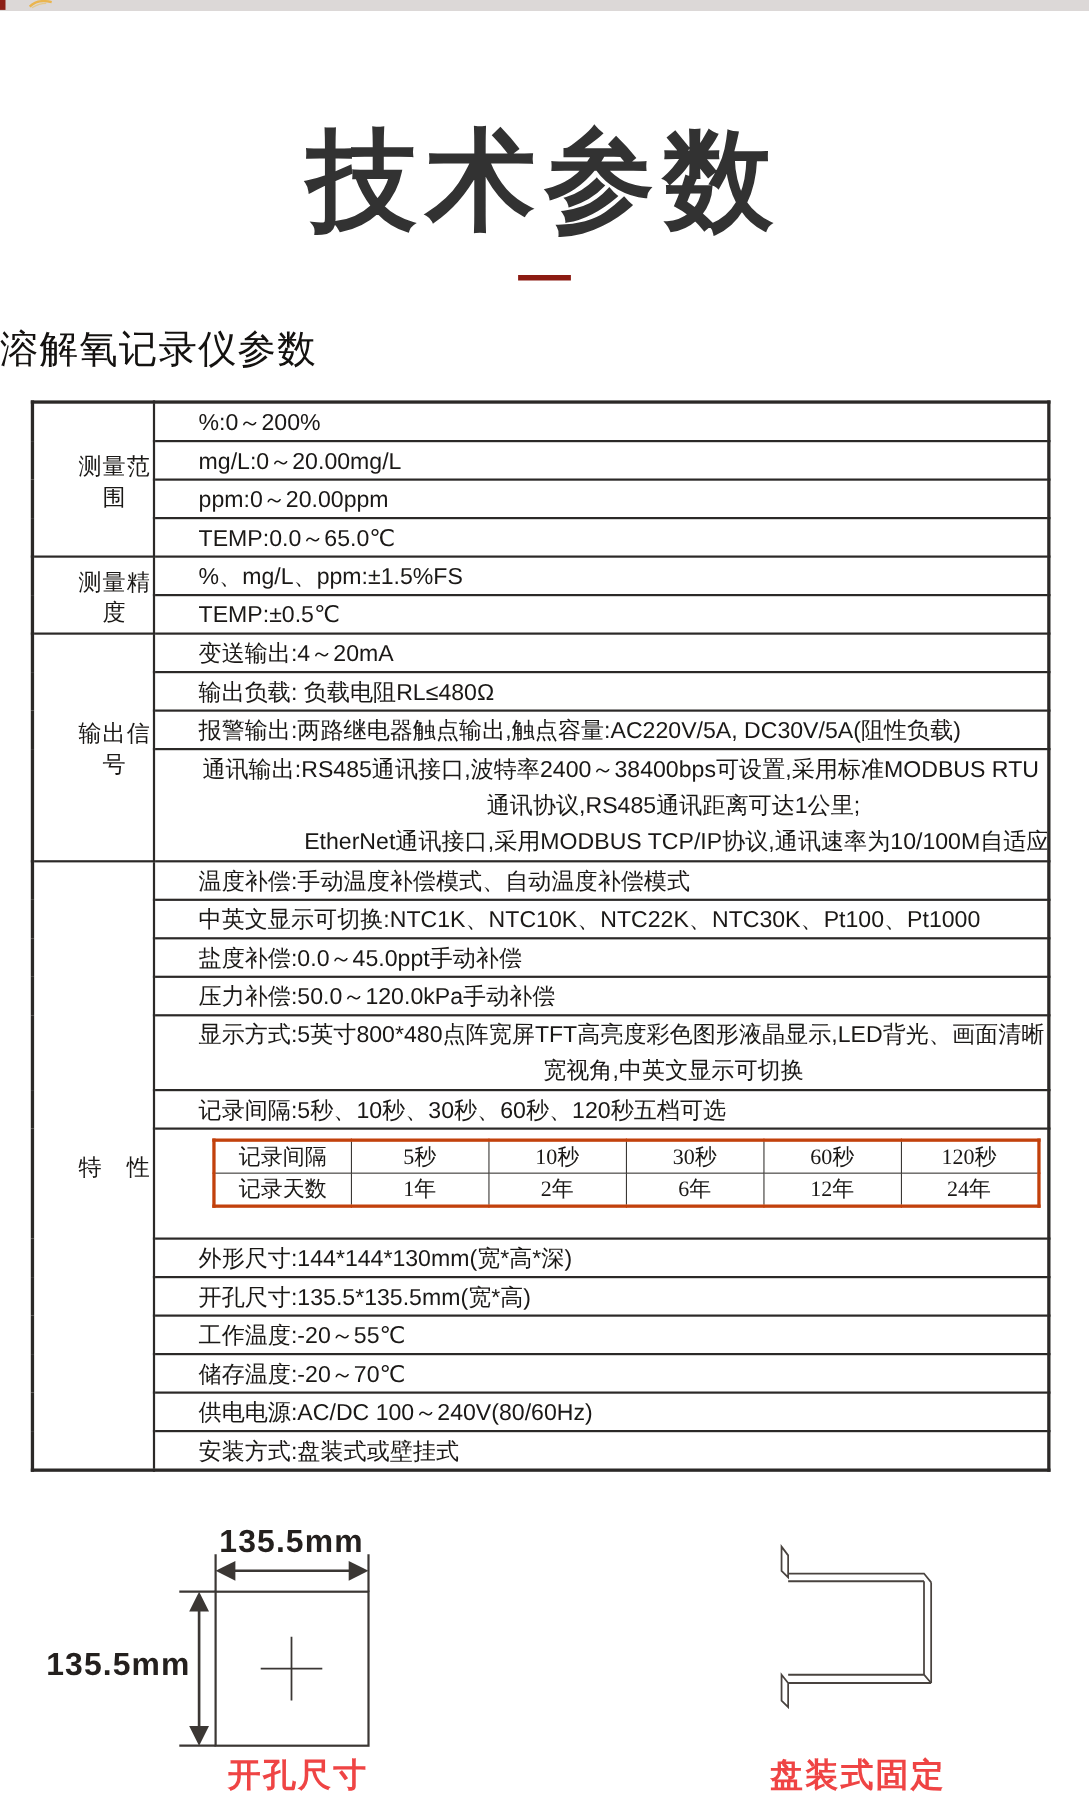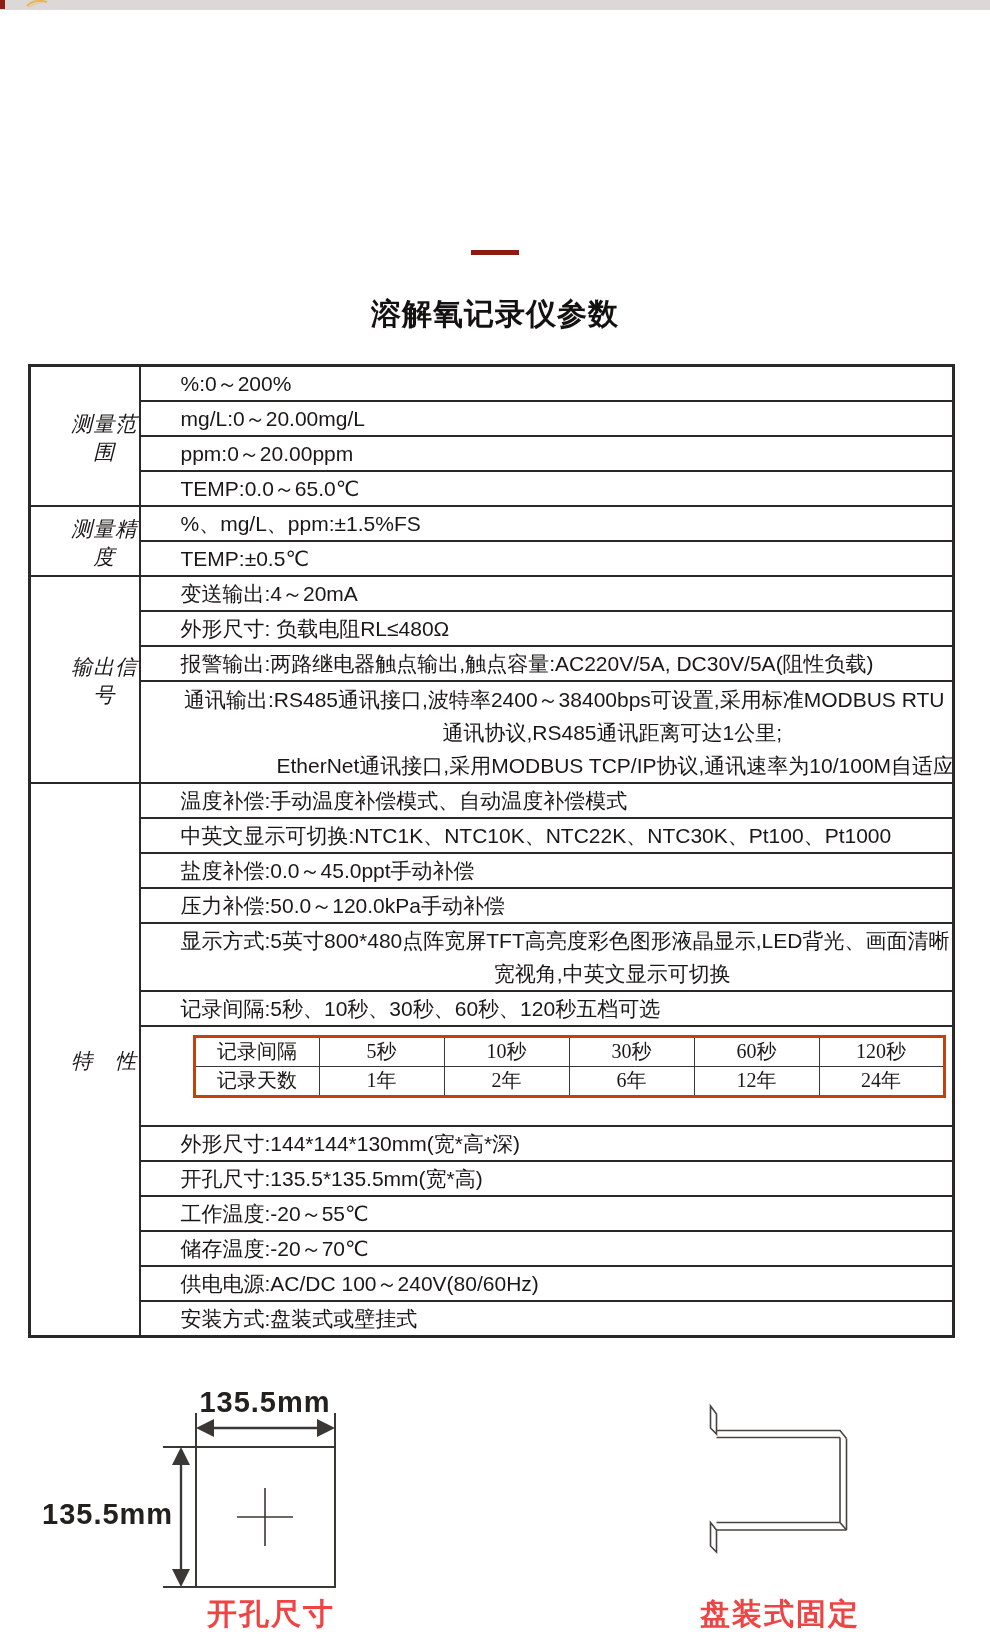--- a/index.html
+++ b/index.html
@@ -11,28 +11,28 @@
   .top-strip{position:absolute;left:0;top:0;width:990px;height:10px;background:#dcd8d7;}
   .corner-red{position:absolute;left:0;top:0;width:5px;height:9px;background:#8c2017;}
   .swoosh{position:absolute;left:26px;top:0;}
   
   .big-title{
     position:absolute;left:0;top:110px;width:990px;text-align:center;
     font-size:100px;font-weight:900;letter-spacing:8px;color:#323232;line-height:108px;
   }
   .title-divider{position:absolute;left:471px;top:250px;width:48px;height:5px;background:#8c1b12;}
   .subtitle{
-    position:absolute;left:0;top:294px;width:990px;text-align:center;
-    font-size:30px;font-weight:700;color:#141210;letter-spacing:1px;
+    position:absolute;left:0;top:294px;width:990px;text-align:left;
+    font-size:35px;font-weight:400;color:#141210;letter-spacing:1px;
   }
   
   .table-wrap{position:absolute;left:28px;top:364px;}
   table.spec{border-collapse:collapse;table-layout:fixed;width:927px;border:3px solid #2b2927;}
   table.spec td{border:2px solid #2b2927;font-size:21px;color:#1a1816;vertical-align:middle;overflow:hidden;padding-left:40px;}
-  td.lab{width:110px;text-align:center;vertical-align:top;padding-top:4px;font-weight:500;letter-spacing:1px;font-style:italic;}
+  td.lab{width:110px;text-align:center;vertical-align:top;padding-top:4px;font-weight:500;letter-spacing:1px;}
   td.val{padding:0 4px 0 8px;text-align:left;font-weight:500;white-space:nowrap;}
   tr.h1 td{height:33px;}
   tr.h2 td{height:66px;}
   tr.h3 td{height:100px;}
   tr.hT td{height:98px;vertical-align:top;}
   .indent{padding-left:96px;}
   .mline{line-height:33px;text-align:center;}
   
   table.record{
     border-collapse:collapse;table-layout:fixed;width:753px;margin:8px 0 0 12px;
@@ -58,20 +58,21 @@
 
   <div class="top-strip"></div>
   <div class="corner-red"></div>
   <div class="swoosh">
     <svg width="24" height="9" viewBox="0 0 24 9">
       <path d="M1,6 C6,1 13,0 21,2" stroke="#eab54e" stroke-width="2.2" fill="none"></path>
       <path d="M3,7 C8,4 12,3 16,3" stroke="#e3c98f" stroke-width="1.2" fill="none"></path>
     </svg>
   </div>
 
+  <div class="big-title">技术参数</div>
   <div class="title-divider"></div>
   <div class="subtitle">溶解氧记录仪参数</div>
 
   <div class="table-wrap">
     <table class="spec">
       <colgroup>
           <col style="width:110px">
           <col>
         </colgroup>
 
@@ -96,21 +97,21 @@
       </tr>
       <tr class="h1">
         <td class="val">TEMP:±0.5℃</td>
       </tr>
 
       <tr class="h1">
         <td class="lab" rowspan="4">输出信号</td>
         <td class="val">变送输出:4～20mA</td>
       </tr>
       <tr class="h1">
-        <td class="val">外形尺寸: 负载电阻RL≤480Ω</td>
+        <td class="val">输出负载: 负载电阻RL≤480Ω</td>
       </tr>
       <tr class="h1">
         <td class="val">报警输出:两路继电器触点输出,触点容量:AC220V/5A, DC30V/5A(阻性负载)</td>
       </tr>
       <tr class="h3">
         <td class="val">
           <div class="mline">通讯输出:RS485通讯接口,波特率2400～38400bps可设置,采用标准MODBUS RTU</div>
           <div class="mline indent">通讯协议,RS485通讯距离可达1公里;</div>
           <div class="mline indent">EtherNet通讯接口,采用MODBUS TCP/IP协议,通讯速率为10/100M自适应</div>
         </td>

